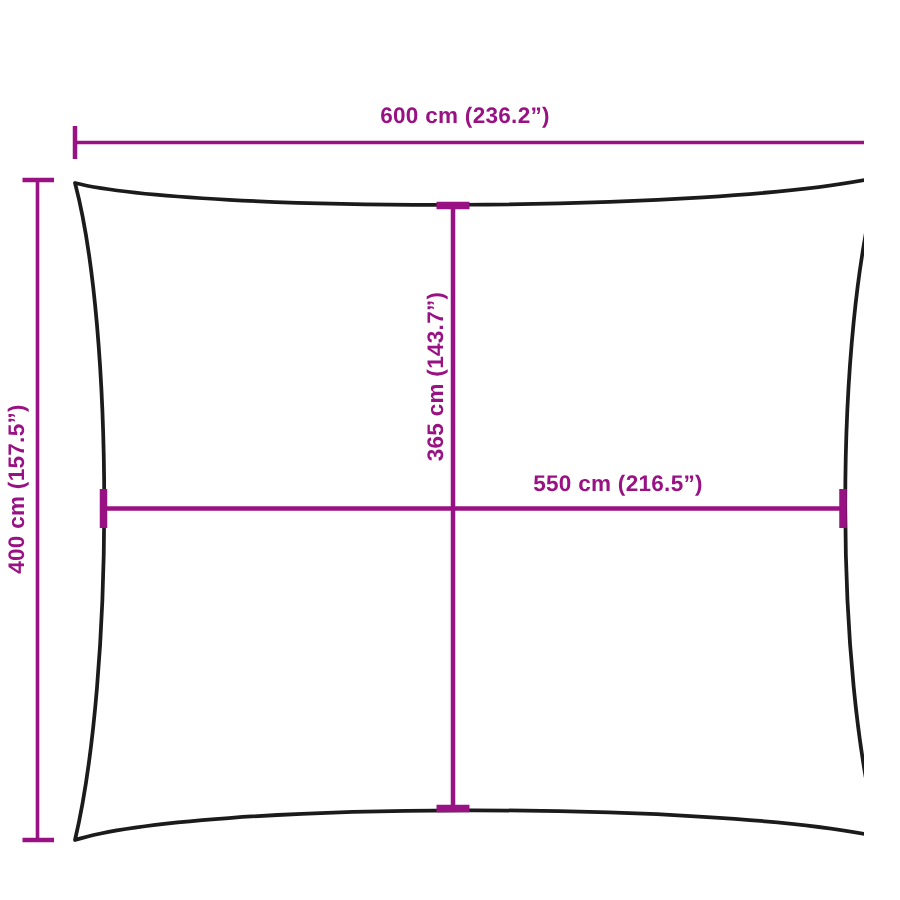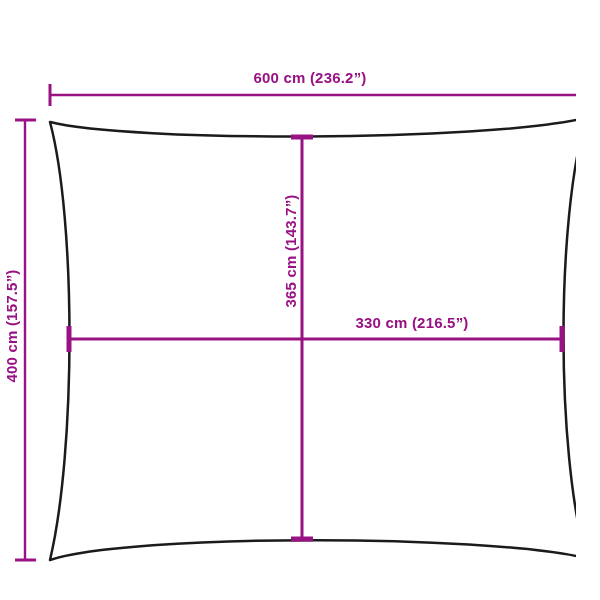--- a/index.html
+++ b/index.html
@@ -77,15 +77,15 @@
       <line x1="562" y1="306" x2="562" y2="332" stroke-width="5"></line>
     </g>
   </svg>
 
   <div class="dim-label center" style="left:310px; top:58px;">600 cm (236.2”)</div>
 
   <div class="dim-label vertical" style="left:12px; top:306px;">400 cm (157.5”)</div>
 
   <div class="dim-label vertical" style="left:291px; top:231px;">365 cm (143.7”)</div>
 
-  <div class="dim-label center" style="left:412px; top:303px;">330 cm (216.5”)</div>
+  <div class="dim-label center" style="left:412px; top:303px;">550 cm (216.5”)</div>
 
 </div>
 
 </body></html>

